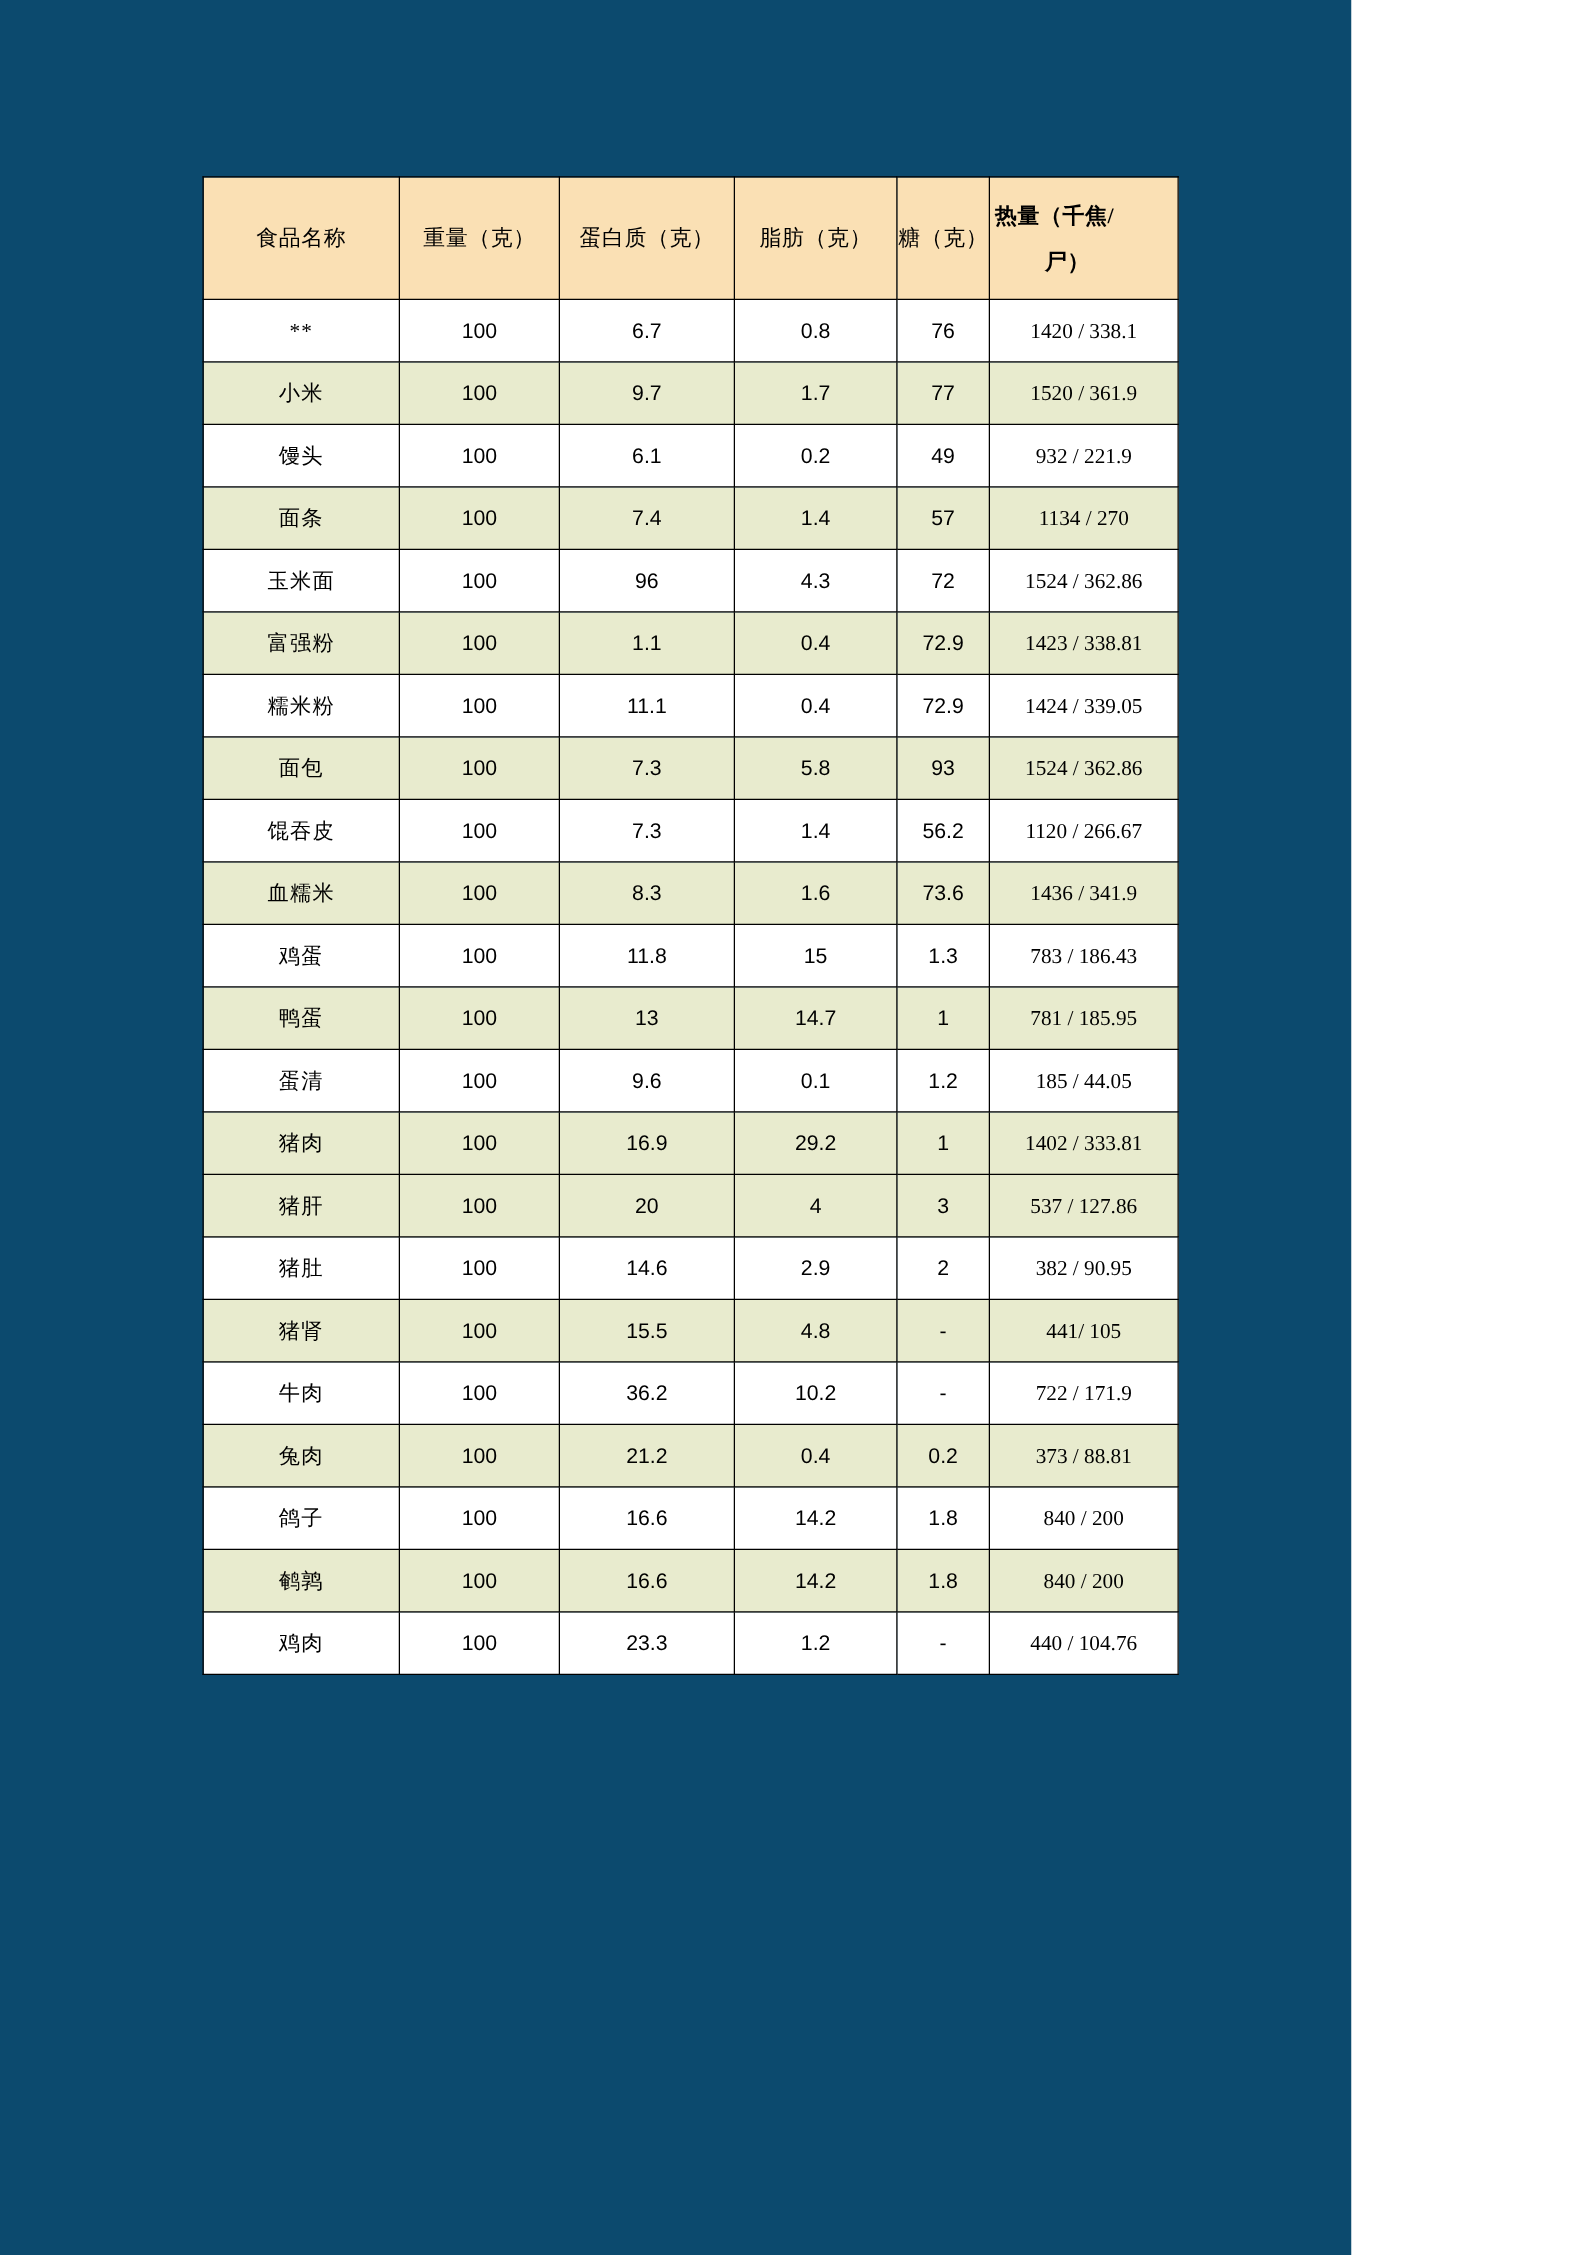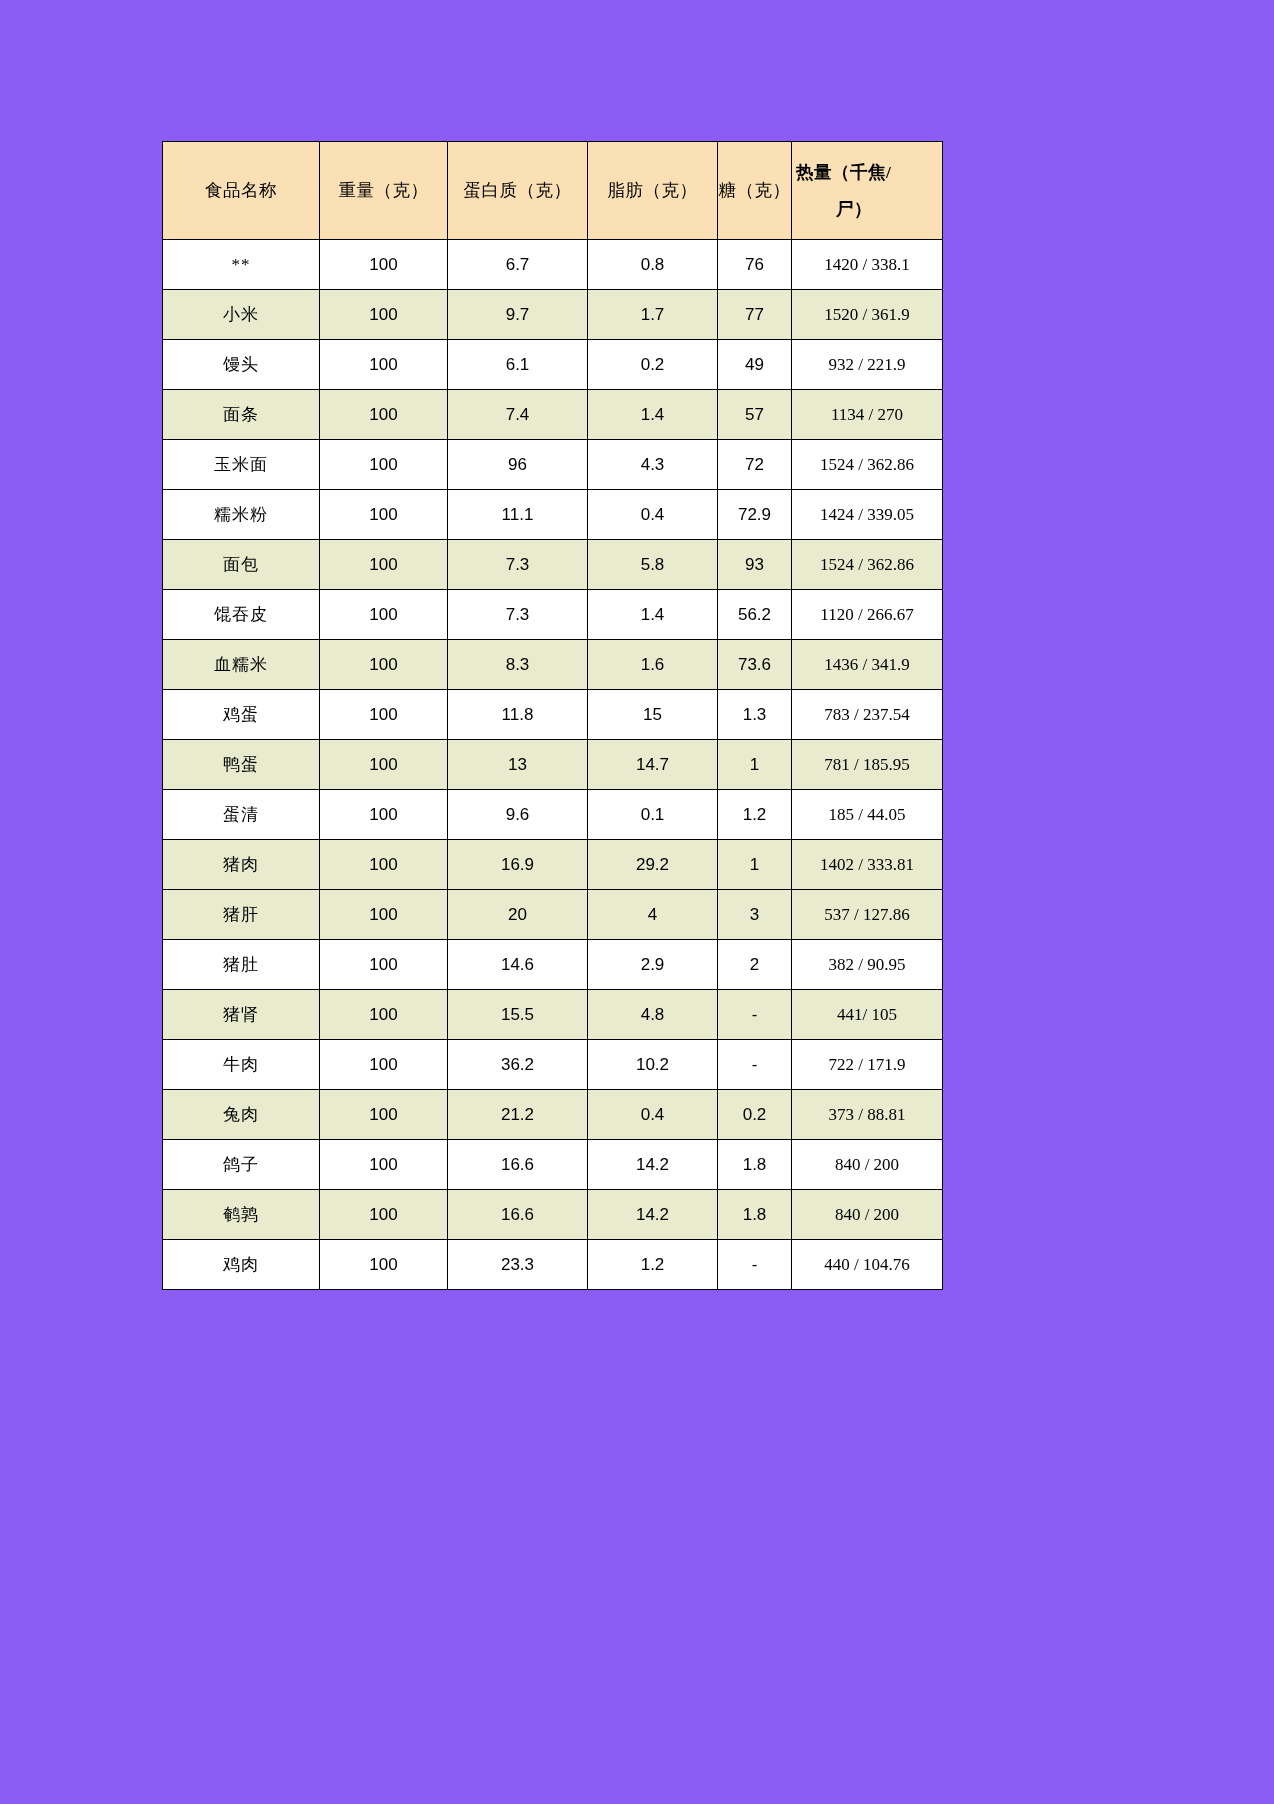--- a/index.html
+++ b/index.html
@@ -8,23 +8,23 @@
     background: #ffffff;
   }
   body {
     width: 1274px;
     height: 1804px;
     font-family: "Liberation Sans", sans-serif;
     -webkit-font-smoothing: antialiased;
   }
   .page {
     position: relative;
-    width: 1274px;
+    width: 1081px;
     height: 1804px;
-    background: #8b5cf6;
+    background: #0c4a6e;
   }
   .table-wrap {
     position: absolute;
     left: 162px;
     top: 141px;
     width: 780px;
   }
   table.nutrition {
     border-collapse: collapse;
     table-layout: fixed;
@@ -148,20 +148,28 @@
             <td class="energy centered">1134 / 270</td>
           </tr>
           <tr class="odd">
             <td class="name">玉米面</td>
             <td>100</td>
             <td>96</td>
             <td>4.3</td>
             <td>72</td>
             <td class="energy">1524 / 362.86</td>
           </tr>
+          <tr class="even">
+            <td class="name">富强粉</td>
+            <td>100</td>
+            <td>1.1</td>
+            <td>0.4</td>
+            <td>72.9</td>
+            <td class="energy">1423 / 338.81</td>
+          </tr>
           <tr class="odd">
             <td class="name">糯米粉</td>
             <td>100</td>
             <td>11.1</td>
             <td>0.4</td>
             <td>72.9</td>
             <td class="energy">1424 / 339.05</td>
           </tr>
           <tr class="even">
             <td class="name">面包</td>
@@ -186,21 +194,21 @@
             <td>1.6</td>
             <td>73.6</td>
             <td class="energy">1436 / 341.9</td>
           </tr>
           <tr class="odd">
             <td class="name">鸡蛋</td>
             <td>100</td>
             <td>11.8</td>
             <td>15</td>
             <td>1.3</td>
-            <td class="energy">783 / 237.54</td>
+            <td class="energy">783 / 186.43</td>
           </tr>
           <tr class="even">
             <td class="name">鸭蛋</td>
             <td>100</td>
             <td>13</td>
             <td>14.7</td>
             <td>1</td>
             <td class="energy">781 / 185.95</td>
           </tr>
           <tr class="odd">

